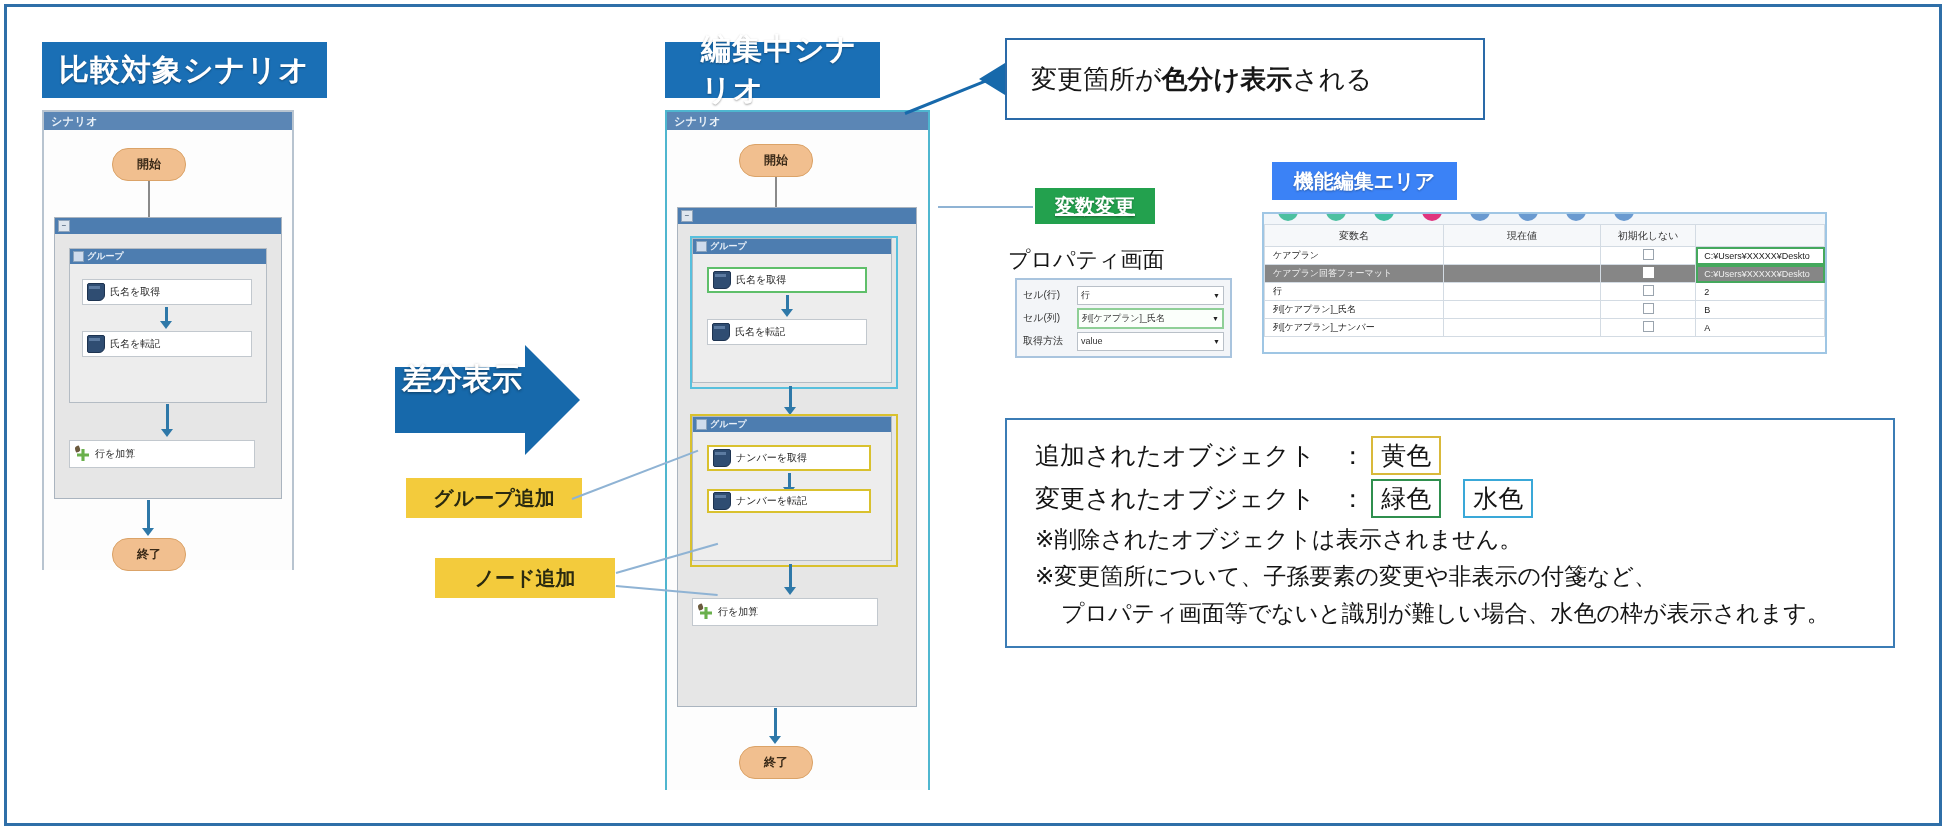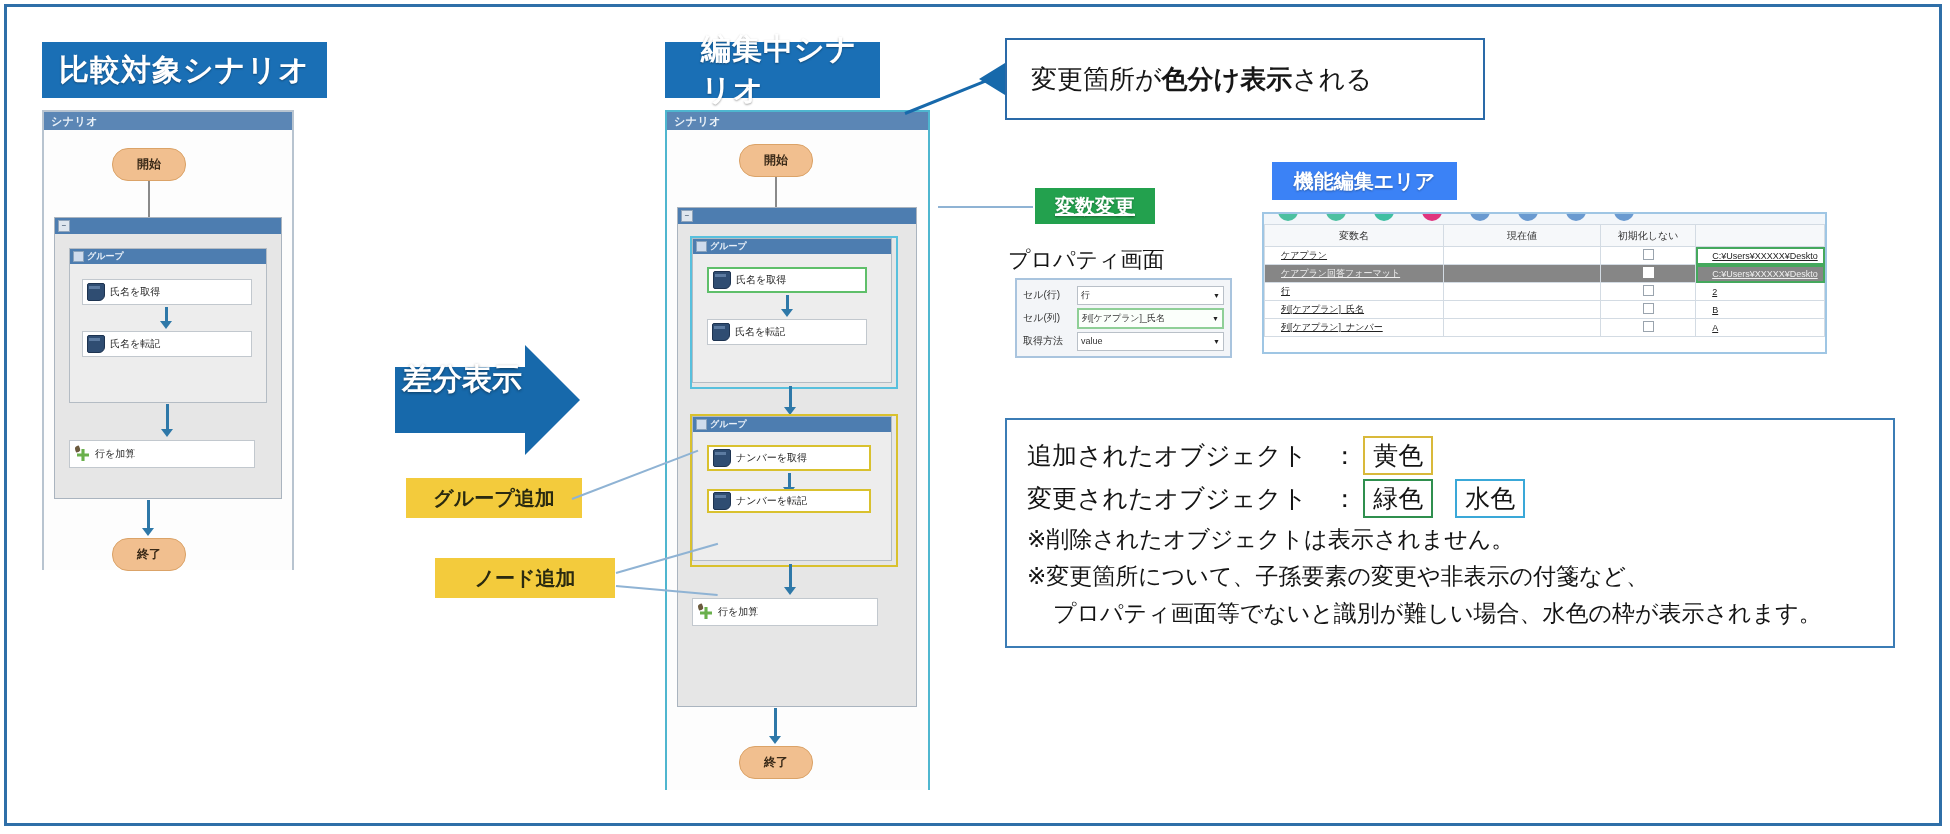--- a/index.html
+++ b/index.html
@@ -167,21 +167,21 @@
   .tbl-wrap{border:2px solid #9fc6e4;background:#fff;}
   .tbl-decor{height:10px;background:#f2f6fa;position:relative;overflow:hidden;}
   .decor-dot{position:absolute;top:-7px;width:20px;height:14px;border-radius:0 0 12px 12px;}
   table.vars{border-collapse:collapse;width:100%;table-layout:fixed;}
   table.vars th{
     background:#f6f8fa;border:1px solid #d3dbe3;font-size:10px;color:#333;
     font-weight:normal;height:19px;
   }
   table.vars td{
     border:1px solid #d3dbe3;font-size:9px;color:#222;height:17px;
-    padding:0 16px;white-space:nowrap;overflow:hidden;text-decoration:underline;
+    padding:0 8px;white-space:nowrap;overflow:hidden;
   }
   tr.sel td{background:#868686;color:#f0f0f0;}
   td.chk{text-align:center;}
   .cbox{display:inline-block;width:9px;height:9px;border:1px solid #9aa4ae;background:#fff;}
   tr.sel .cbox{background:#fff;border-color:#fff;}
   .cell-green{outline:2px solid #45a85d;outline-offset:-2px;}
   .row-yellow td{border-top:2px solid #e3cf3b;border-bottom:2px solid #e3cf3b;}
 
   
   .legend-box{background:#fff;border:2px solid #3b7cb5;}
@@ -440,21 +440,21 @@
       <tr class="row-yellow">
         <td>列[ケアプラン]_ナンバー</td>
         <td></td>
         <td class="chk"><span class="cbox"></span></td>
         <td>A</td>
       </tr>
     </tbody>
   </table>
 </div>
 
-<div class="abs legend-box" style="left:1005px;top:418px;width:890px;height:230px;padding:14px 20px;">
+<div class="abs legend-box" style="left:1005px;top:418px;width:890px;height:230px;padding:14px 28px;">
   <div class="legend-line" style="height:42px;">
     <span>追加されたオブジェクト　：</span>
     <span class="tag yellow">黄色</span>
   </div>
   <div class="legend-line" style="height:44px;">
     <span>変更されたオブジェクト　：</span>
     <span class="tag green">緑色</span>
     <span class="tag cyan" style="margin-left:22px;">水色</span>
   </div>
   <div class="note" style="margin-top:4px;">※削除されたオブジェクトは表示されません。</div>

